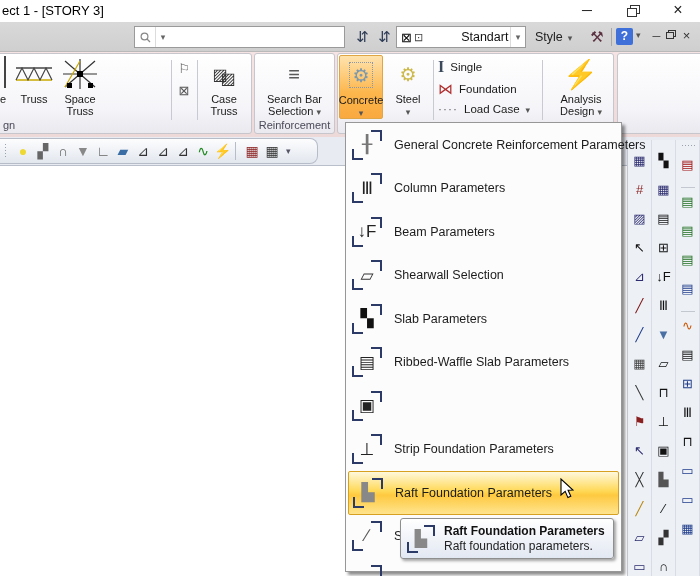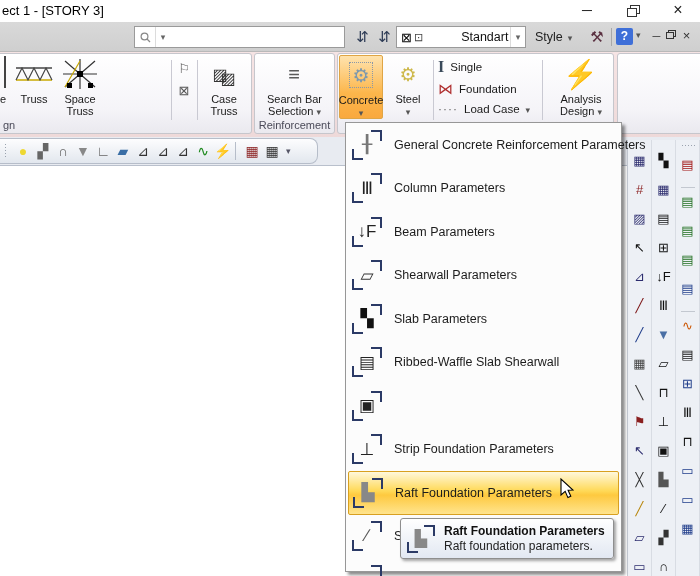--- a/index.html
+++ b/index.html
@@ -354,33 +354,33 @@
     <div class="menu-item">
       <span class="mi">
         <span class="mi-glyph" style="color: rgb(34, 34, 34);">↓F</span>
       </span>
       <span class="menu-label">Beam Parameters</span>
     </div>
     <div class="menu-item">
       <span class="mi">
         <span class="mi-glyph" style="color: rgb(51, 51, 51);">▱</span>
       </span>
-      <span class="menu-label">Shearwall Parameters</span>
+      <span class="menu-label">Shearwall Selection</span>
     </div>
     <div class="menu-item">
       <span class="mi">
         <span class="mi-glyph" style="color: rgb(17, 17, 17);">▚</span>
       </span>
       <span class="menu-label">Slab Parameters</span>
     </div>
     <div class="menu-item">
       <span class="mi">
         <span class="mi-glyph" style="color: rgb(34, 34, 34);">▤</span>
       </span>
-      <span class="menu-label">Ribbed-Waffle Slab Shearwall</span>
+      <span class="menu-label">Ribbed-Waffle Slab Parameters</span>
     </div>
     <div class="menu-item">
       <span class="mi">
         <span class="mi-glyph" style="color: rgb(34, 34, 34);">▣</span>
       </span>
     </div>
     <div class="menu-item">
       <span class="mi">
         <span class="mi-glyph" style="color: rgb(34, 34, 34);">⊥</span>
       </span>

